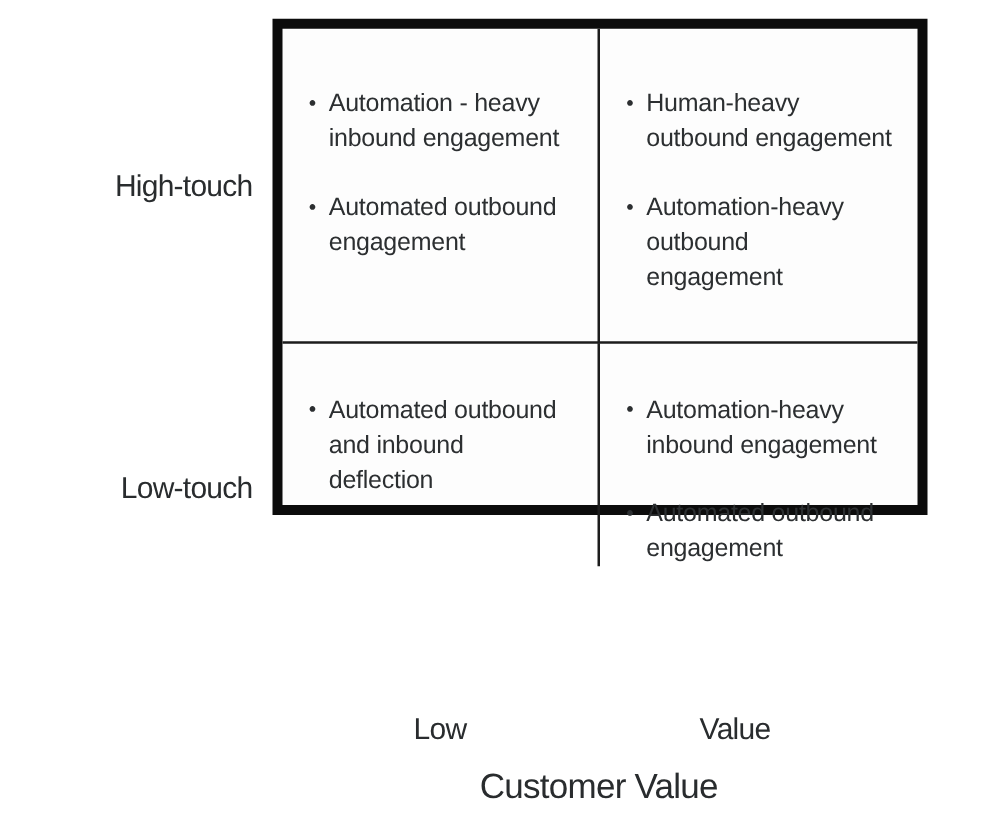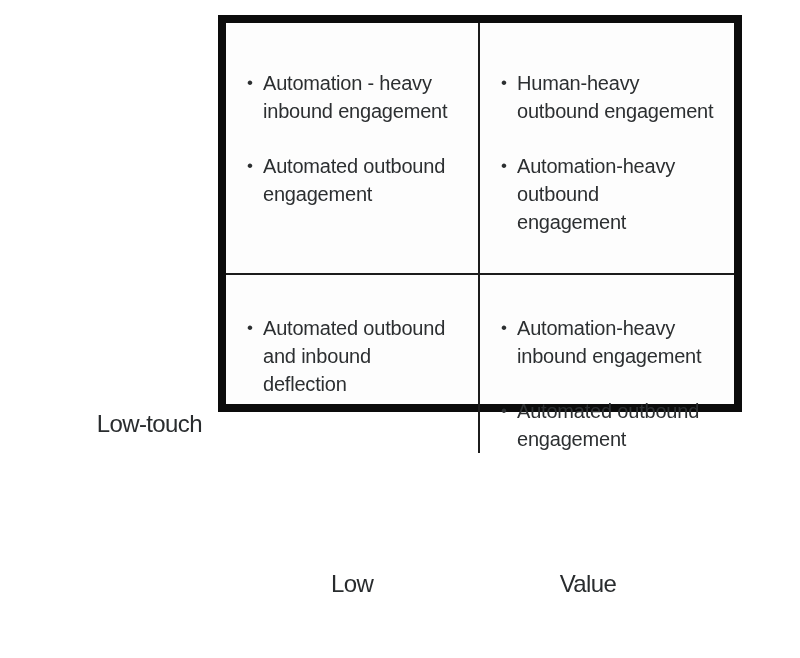--- a/index.html
+++ b/index.html
@@ -72,21 +72,21 @@
     white-space: nowrap;
   }
   .y-tick {
     left: 0;
     width: 202px;
     text-align: right;
     font-size: 24px;
     line-height: 28px;
   }
   .y-tick.high { top: 136px; }
-  .y-tick.low  { top: 410px; }
+  .y-tick.low  { top: 377px; }
   .y-title {
     left: 8px;
     top: 260px;
     font-size: 28px;
     line-height: 32px;
   }
   .x-tick {
     top: 570px;
     font-size: 24px;
     line-height: 28px;
@@ -100,20 +100,21 @@
     font-size: 28px;
     line-height: 32px;
     transform: translateX(-50%);
   }
 </style>
 </head>
 <body>
 
 <div class="canvas">
 
+  <div class="axis-label y-tick high">High-touch</div>
   <div class="axis-label y-tick low">Low-touch</div>
 
   <div class="matrix">
 
     <div class="cell tl">
       <ul>
         <li>Automation - heavy
 inbound engagement</li>
         <li>Automated outbound
 engagement</li>
@@ -144,14 +145,15 @@
 inbound engagement</li>
         <li>Automated outbound
 engagement</li>
       </ul>
     </div>
 
   </div>
 
   <div class="axis-label x-tick low">Low</div>
   <div class="axis-label x-tick high">Value</div>
+  <div class="axis-label x-title">Customer Value</div>
 
 </div>
 
 </body></html>

